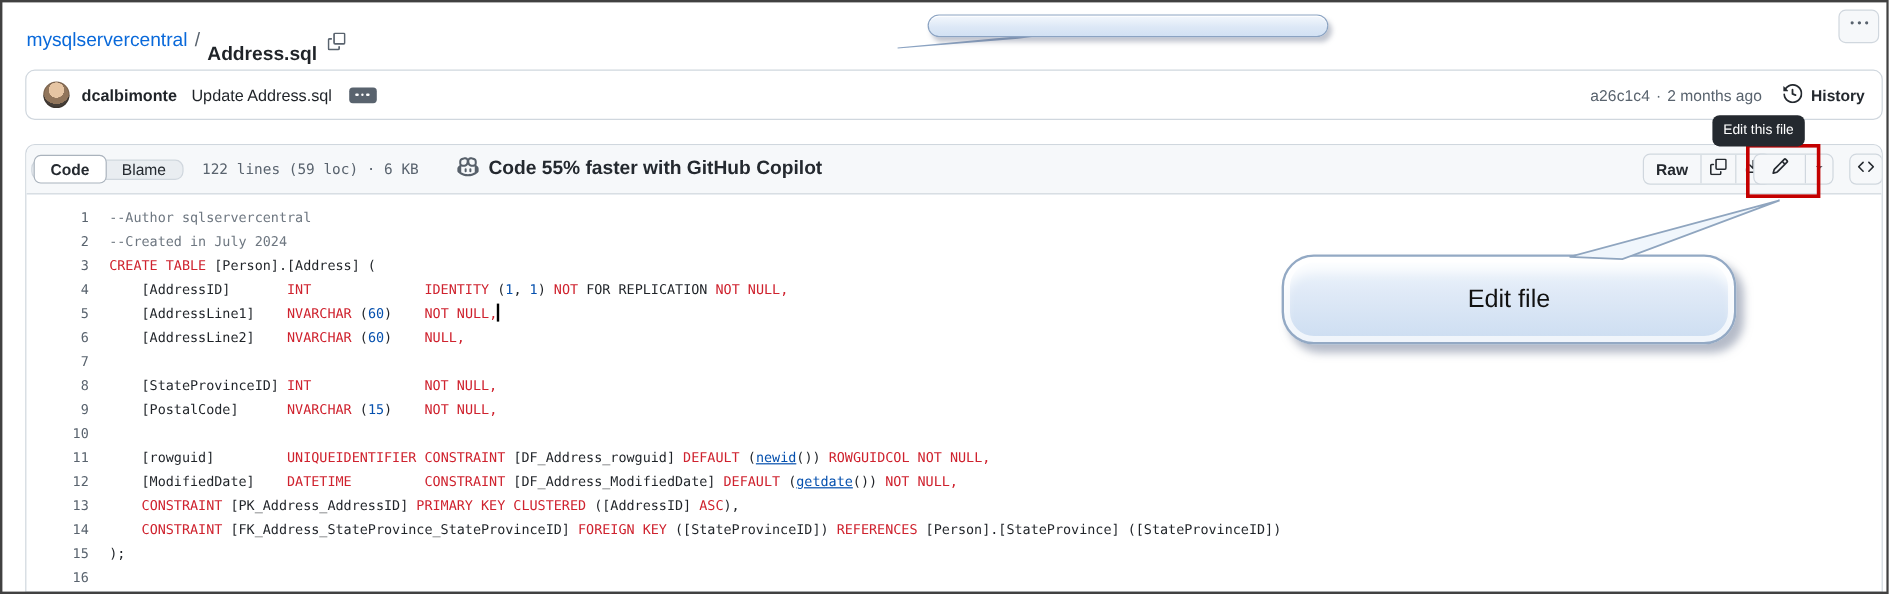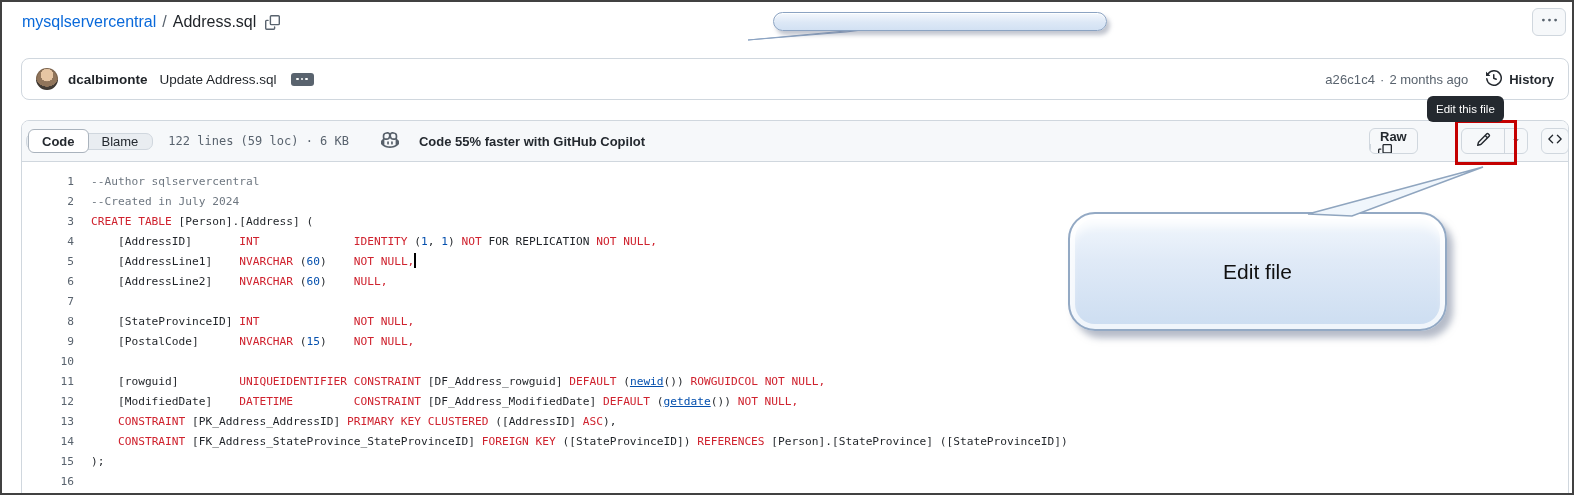--- a/index.html
+++ b/index.html
@@ -10,21 +10,21 @@
     font-family: "Liberation Sans", sans-serif;
     color: #1f2328;
     overflow: hidden;
   }
   .frame { position:absolute; inset:0; border:2px solid #414141; pointer-events:none; z-index:60; }
 
   
   .breadcrumb { position:absolute; left:22px; top:13px; display:flex; align-items:center; font-size:16px; z-index:2; }
   .crumb-repo { color:#0969da; font-weight:400; cursor:pointer; }
   .crumb-sep  { color:#59636e; padding:0 6px; font-weight:400; }
-  .crumb-file { color:#1f2328; font-weight:400; }
+  .crumb-file { color:#1f2328; font-weight:700;margin-top:24px; }
   .crumb-copy { margin-left:9px; color:#59636e; display:inline-flex; cursor:pointer; }
 
   .more-btn {
     position:absolute; left:1532px; top:8px; width:34px; height:28px;
     border:1px solid #d0d7de; border-radius:6px; background:#f6f8fa;
     display:flex; align-items:center; justify-content:center; color:#59636e; z-index:2; cursor:pointer;
   }
 
   
   .commit-box {
@@ -66,25 +66,25 @@
     position:relative; height:41px; background:#f6f8fa; border-bottom:1px solid #d0d7de;
     display:flex; align-items:center; padding:0 0 0 4px;
   }
   .seg {
     display:flex; align-items:center; background:#e9edf1; border:1px solid #d0d7de;
     border-radius:7px; padding:1px; height:17px;
   }
   .seg-tab { height:24px; padding:0 13px; display:flex; align-items:center; font-size:13px; color:#24292f; border-radius:6px; cursor:pointer; }
   .seg-tab.active { background:#ffffff; border:1px solid #aab3bd; font-weight:600; }
   .meta-text { margin-left:15px; font-family:"DejaVu Sans Mono","Liberation Mono",monospace; font-size:12px; color:#59636e; }
-  .copilot-pitch { margin-left:32px; display:flex; align-items:center; gap:20px; font-size:13px; font-weight:700; color:#24292f; }
+  .copilot-pitch { margin-left:32px; display:flex; align-items:center; gap:8px; font-size:16px; font-weight:700; color:#24292f; }
   .copilot-pitch svg { flex:none; }
 
   .btn-group { position:absolute; top:7px; display:flex; height:26px; border:1px solid #d0d7de; border-radius:6px; background:#f6f8fa; overflow:hidden; }
-  .bg-raw { left:1347px;flex-direction:column; }
+  .bg-raw { left:1347px; }
   .bg-edit { left:1439px; }
   .grp-btn { display:flex; align-items:center; justify-content:center; color:#24292f; cursor:pointer; }
   .grp-btn + .grp-btn { border-left:1px solid #d0d7de; }
   .raw-label { font-size:13px; font-weight:600; padding:0 10px; }
   .icon-cell { width:29px; }
   .pencil-cell { width:42px; }
   .caret-cell { width:23px; color:#59636e; }
   .code-btn {
     position:absolute; left:1519px; top:7px; width:28px; height:26px;
     border:1px solid #d0d7de; border-radius:6px; background:#f6f8fa;
@@ -107,21 +107,21 @@
   
   .red-box { position:absolute; left:1455px; top:120px; width:62px; height:45px; border:3px solid #c40000; z-index:44; pointer-events:none; }
   .tails { position:absolute; left:0; top:0; width:1574px; height:495px; z-index:39; pointer-events:none; }
   .balloon-top {
     position:absolute; left:773px; top:12px; width:334px; height:19px; border-radius:10px;
     background:linear-gradient(180deg,#f4f8fd 0%,#dde8f6 55%,#d2e1f3 100%);
     border:1px solid #8ba3c2; box-shadow:3px 4px 4px rgba(100,110,135,.4), inset 0 1px 0 rgba(255,255,255,.9);
     z-index:40;
   }
   .callout {
-    position:absolute; left:1068px; top:212px; width:379px; height:119px; border-radius:27px;
+    position:absolute; left:1068px; top:212px; width:379px; height:75px; border-radius:27px;
     background:linear-gradient(180deg,#f3f8fd 0%,#e0eaf7 40%,#ccddf1 100%);
     border:2px solid #93a9c4;
     box-shadow:6px 7px 7px rgba(120,132,155,.55), inset 0 0 0 5px rgba(255,255,255,.7), inset 0 12px 10px rgba(255,255,255,.85);
     display:flex; align-items:center; justify-content:center;
     font-size:21px; color:#111111; z-index:38;
   }
 </style>
 </head>
 <body>
 

